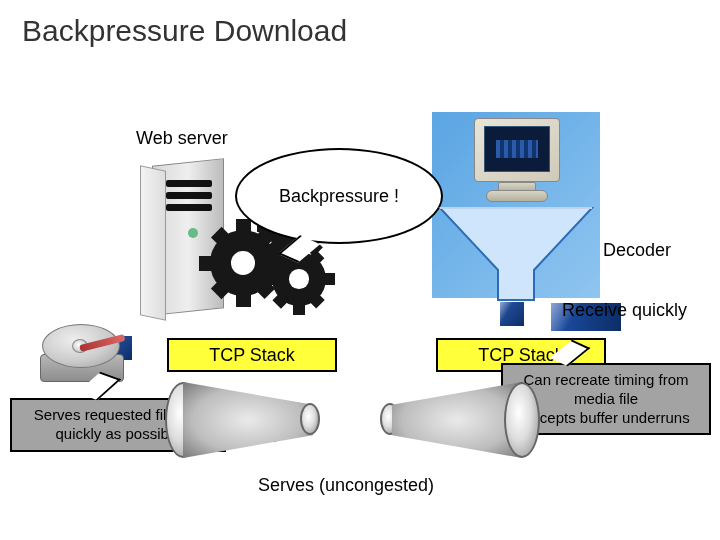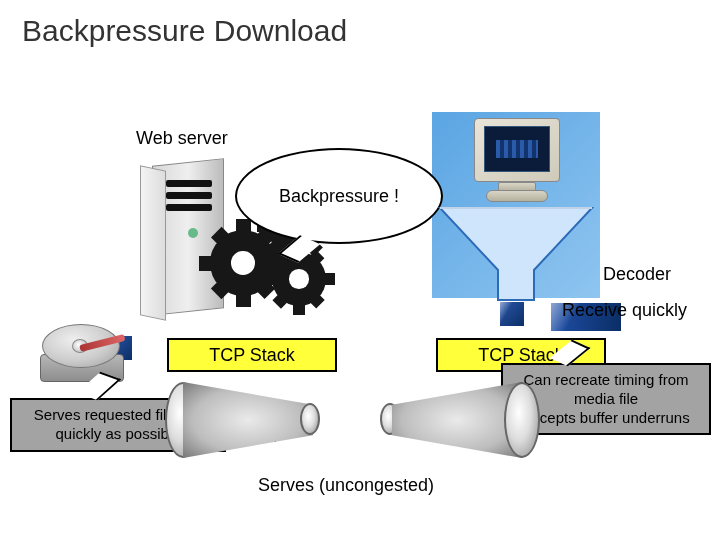--- a/index.html
+++ b/index.html
@@ -100,21 +100,21 @@
   <div class="mon-base" style="left:18px; top:72px; width:62px; height:12px; border-radius:6px;"></div>
 </div>
 
 <div class="funnel" style="left:438px; top:204px; width:156px; height:100px;">
   <svg width="156" height="100" viewBox="0 0 156 100">
     <path d="M2 4 L154 4 L96 66 L96 96 L60 96 L60 66 Z" fill="#cfe5fb" stroke="#2d6bb8" stroke-width="2"></path>
     <path d="M2 4 L154 4" stroke="#fff" stroke-width="2" opacity=".7"></path>
   </svg>
 </div>
 
-<div class="label" style="left:603px; top:240px;margin-top:24px;">Decoder</div>
+<div class="label" style="left:603px; top:240px;">Decoder</div>
 
 <div class="rx-rect" style="left:551px; top:303px; width:70px; height:28px;">
   <div class="sheen"></div>
 </div>
 <div class="label" style="left:562px; top:300px; font-size:18px; white-space:nowrap;">Receive quickly</div>
 
 <div class="tcp-box" style="left:167px; top:338px;">TCP Stack</div>
 <div class="tcp-box" style="left:436px; top:338px;">TCP Stack</div>
 
 <div class="packet" style="left:108px; top:336px;">

